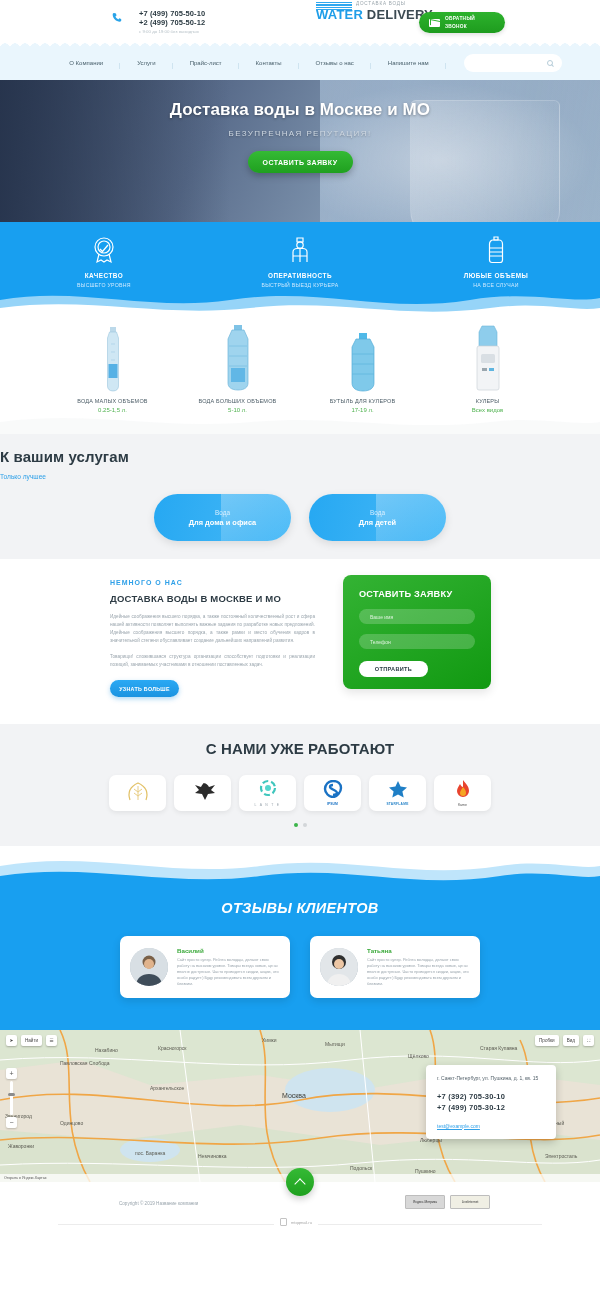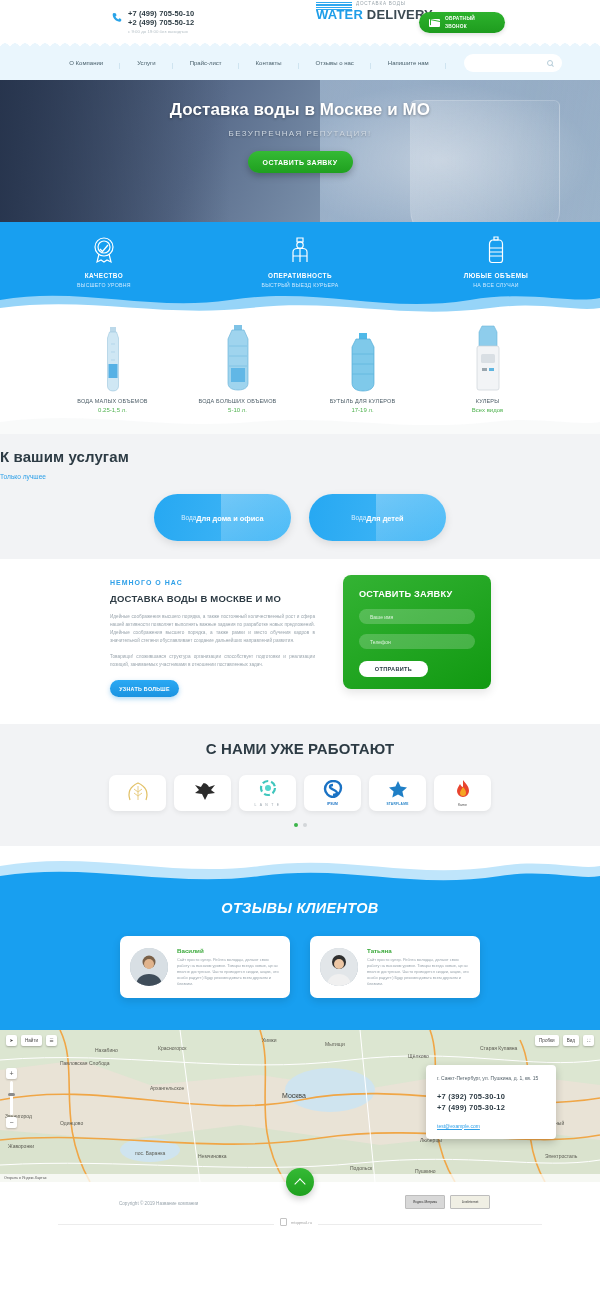--- a/index.html
+++ b/index.html
@@ -5,21 +5,21 @@
   * { margin:0; padding:0; box-sizing:border-box; }
   body {
     width:600px; height:1304px;
     font-family:"Liberation Sans", sans-serif;
     background:#ffffff; overflow:hidden; position:relative;
   }
   .page { width:600px; height:1304px; position:relative; }
 
   
   .topbar { height:46px; background:#fff; display:flex; align-items:center; position:relative; }
-  .phones { position:absolute; left:112px; top:9px; display:flex; gap:5px; }
+  .phones { position:absolute; left:112px; top:9px; display:flex; gap:16px; }
   .phone-icon { width:11px; height:11px; margin-top:3px; }
   .phone-lines { line-height:1.25; }
   .phone-num { font-size:7.5px; font-weight:bold; color:#2b3a42; letter-spacing:.1px; }
   .phone-note { font-size:4.4px; color:#b9c3c9; margin-top:1.5px; }
   .logo { position:absolute; left:268px; top:1px;margin-left:48px; }
   .logo-sub { font-size:4.6px; color:#9aa5ac; letter-spacing:.8px; margin-left:40px; margin-bottom:1px; }
   .logo-bars { position:absolute; left:0; top:1px; width:36px; height:9px;
     background:repeating-linear-gradient(to bottom,#2fa8ef 0 1.2px,transparent 1.2px 2.4px); }
   .logo-main { font-size:13px; font-weight:bold; letter-spacing:.2px; }
   .logo-main .w { color:#1e9de8; }
@@ -82,21 +82,21 @@
   .prod-v { font-size:6px; color:#4fb24f; margin-top:3px; }
   .prod-bg-wave { position:absolute; bottom:0; left:0; width:100%; height:30px; opacity:.5; }
 
   
   .services { height:125px; background:#f2f3f5; padding-top:14px; position:relative; }
   .sec-h2 { font-size:15px; font-weight:bold; color:#2d3b44; letter-spacing:.1px; }
   .sec-sub { font-size:6.6px; color:#2fa0e8; margin-top:8px; }
   .svc-row { display:flex; justify-content:center; gap:18px; margin-top:14px; }
   .svc { width:137px; height:47px; border-radius:24px; position:relative; overflow:hidden;
     background:linear-gradient(100deg,#26a8f2,#49baf7); cursor:pointer;
-    box-shadow:0 3px 8px rgba(0,0,0,.10); display:flex; 
+    box-shadow:0 3px 8px rgba(0,0,0,.10); display:flex; flex-direction:column;
     align-items:center; justify-content:center; }
   .svc .ph { position:absolute; right:0; top:0; width:70px; height:47px;
     background:linear-gradient(140deg, rgba(255,255,255,.30), rgba(255,255,255,.02)); }
   .svc-a { font-size:6.4px; color:#d8efff; position:relative; }
   .svc-b { font-size:7.4px; font-weight:bold; color:#fff; margin-top:2px; position:relative; }
 
   
   .about { height:165px; background:#fff; position:relative; padding-top:22px; }
   .about-l { position:absolute; left:110px; top:20px; width:205px; }
   .ab-kicker { font-size:7px; font-weight:bold; color:#2fa0e8; letter-spacing:1px; }

